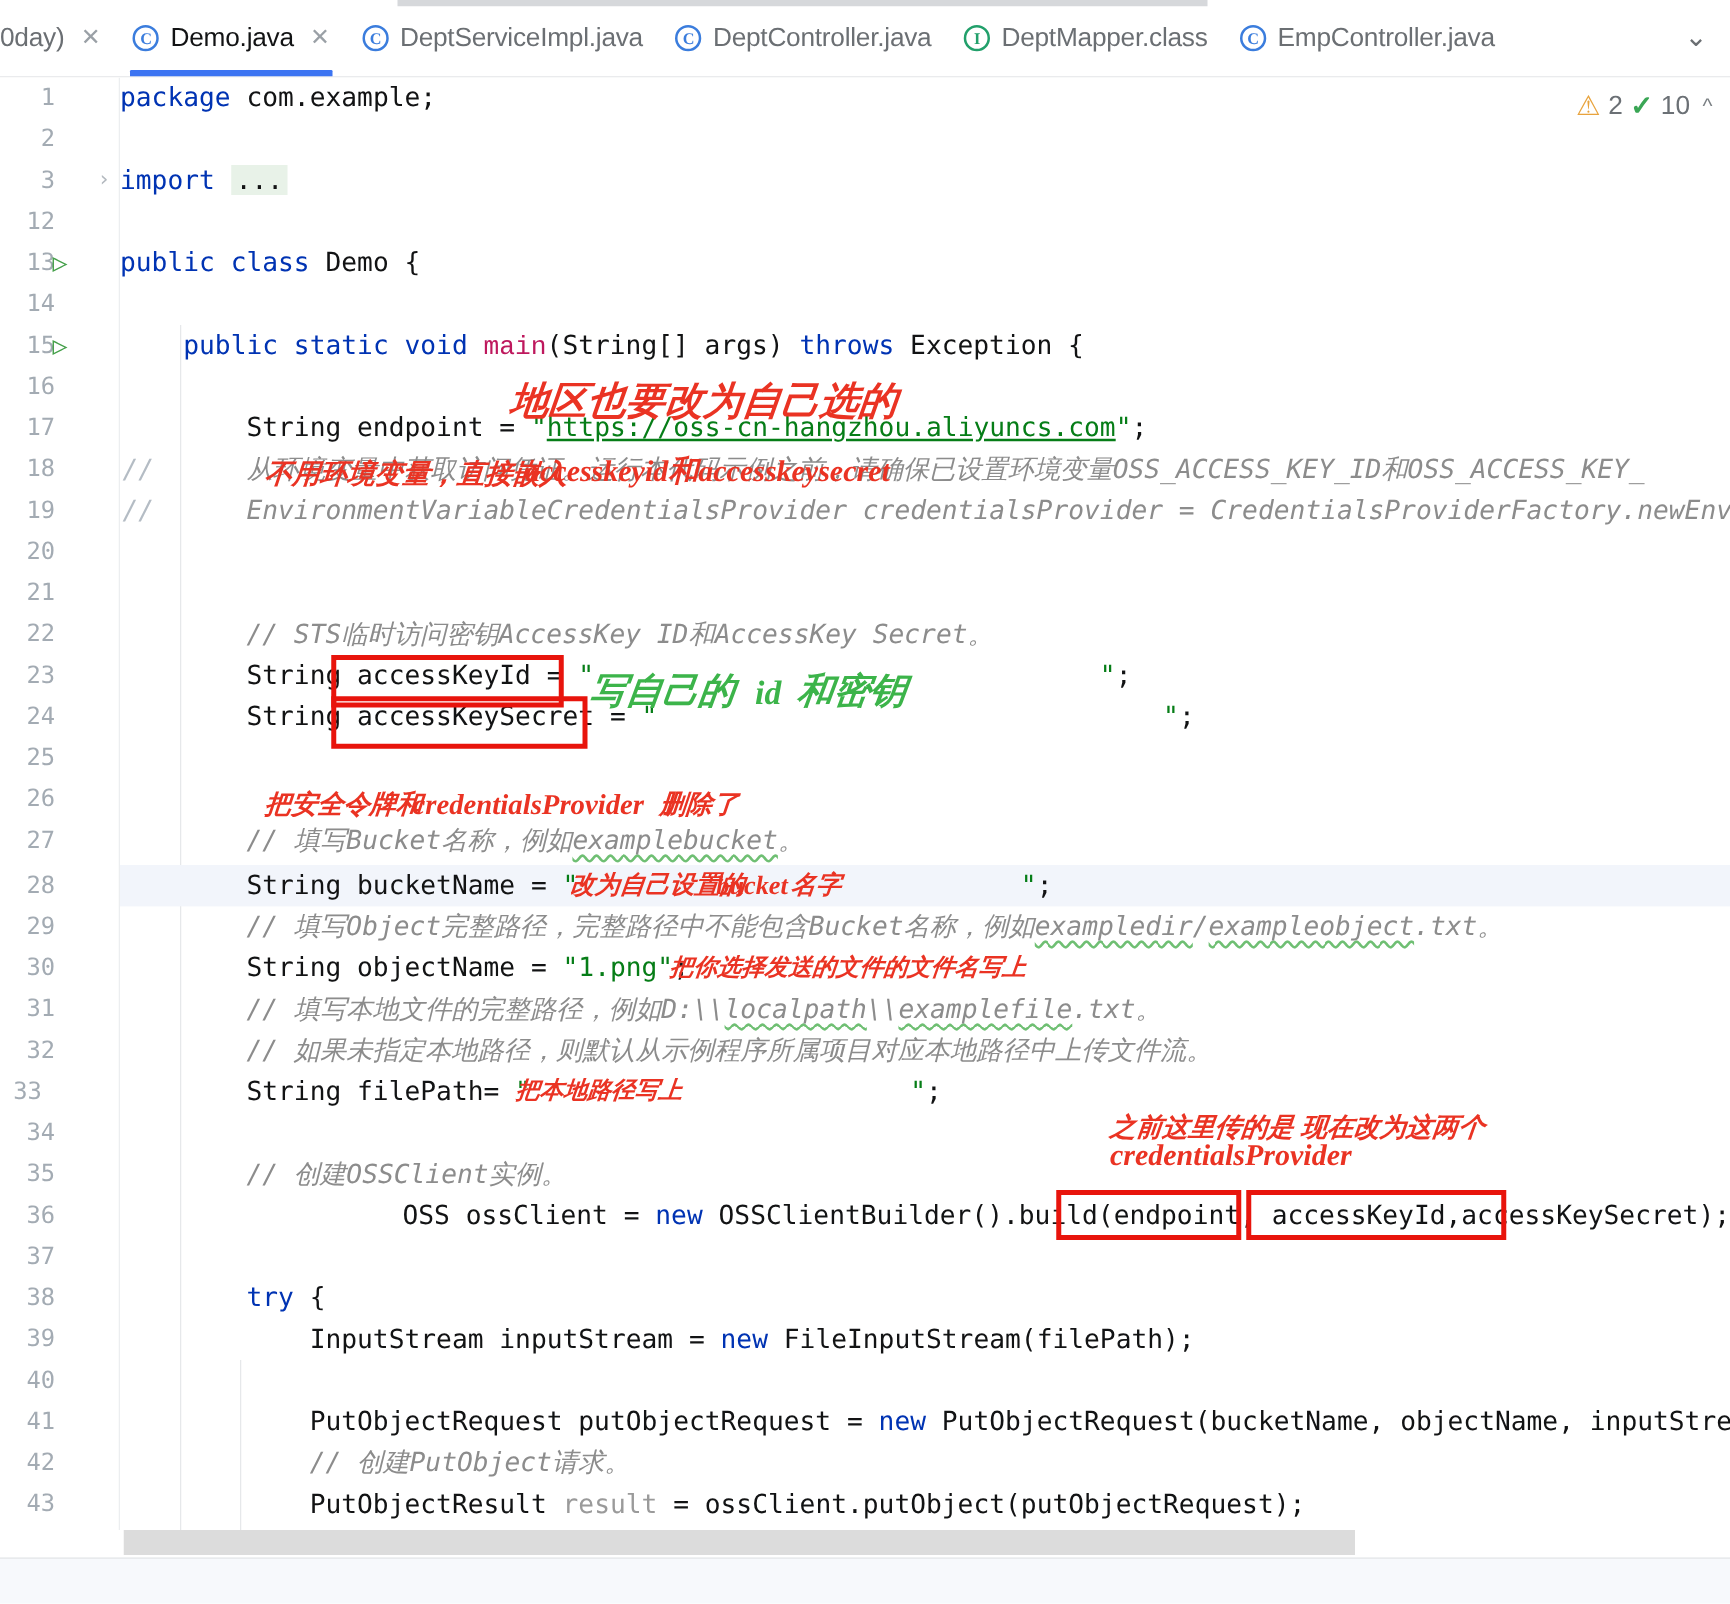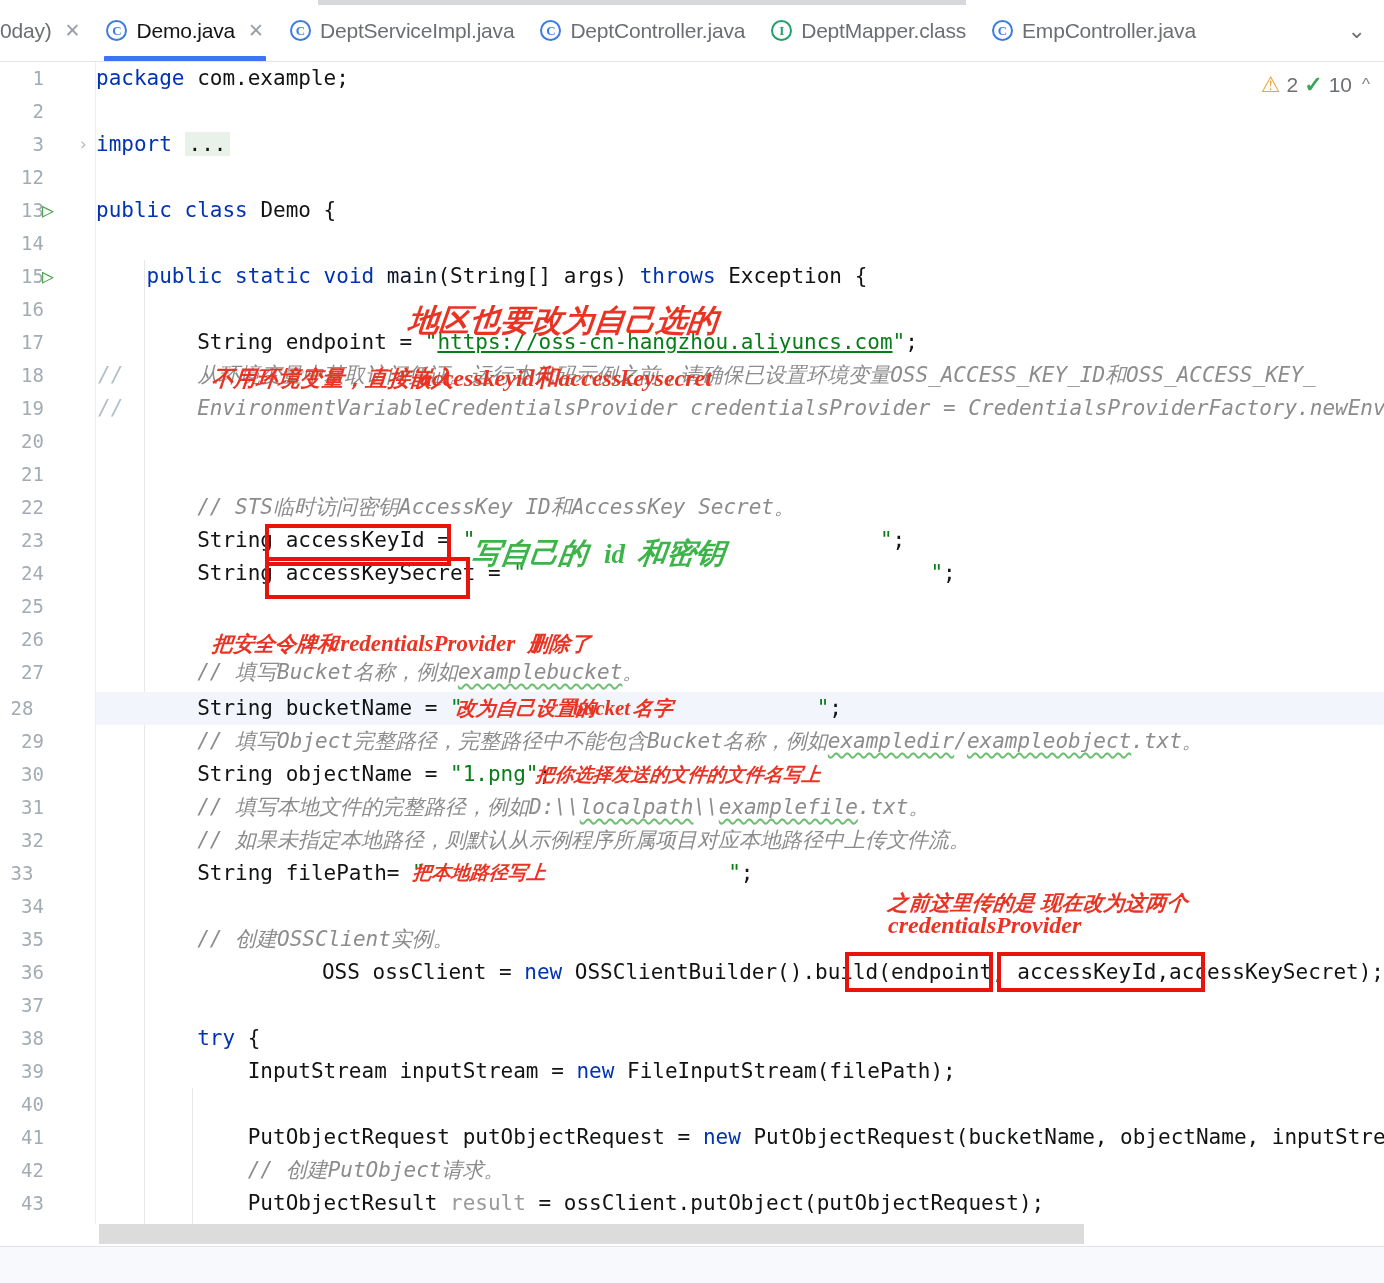--- a/index.html
+++ b/index.html
@@ -107,21 +107,21 @@
     position: absolute; left: 0; width: 1384px; height: 33px; background: #f2f5fb;
   }
   
   .iguide {
     position: absolute; width: 1px; background: #e6e8ea;
   }
 
   
   .kw   { color: #0033b3; }
   .cls  { color: #121314; }
-  .mth  { color: #0f172a; }
+  .mth  { color: #be185d; font-family: Liberation Mono, monospace; }
   .str  { color: #067d17; }
   .cmt  { color: #8c8c8c; font-style: italic; }
   .lnk  { color: #067d17; text-decoration: underline; }
   .gray { color: #9a9a9a; }
   .squiggle {
     text-decoration: underline;
     text-decoration-style: wavy;
     text-decoration-color: #6fbf73;
     text-underline-offset: 4px;
   }
@@ -226,21 +226,21 @@
       <div class="lnum" style="top:297px;">18</div>
       <div class="lnum" style="top:330px;">19</div>
       <div class="lnum" style="top:363px;">20</div>
       <div class="lnum" style="top:396px;">21</div>
       <div class="lnum" style="top:429px;">22</div>
       <div class="lnum" style="top:462px;">23</div>
       <div class="lnum" style="top:495px;">24</div>
       <div class="lnum" style="top:528px;">25</div>
       <div class="lnum" style="top:561px;">26</div>
       <div class="lnum" style="top:594px;">27</div>
-      <div class="lnum" style="top:630px;text-align:center;">28</div>
+      <div class="lnum" style="top:630px;">28</div>
       <div class="lnum" style="top:663px;">29</div>
       <div class="lnum" style="top:696px;">30</div>
       <div class="lnum" style="top:729px;">31</div>
       <div class="lnum" style="top:762px;">32</div>
       <div class="lnum" style="top:795px;text-align:center;">33</div>
       <div class="lnum" style="top:828px;">34</div>
       <div class="lnum" style="top:861px;">35</div>
       <div class="lnum" style="top:894px;">36</div>
       <div class="lnum" style="top:927px;">37</div>
       <div class="lnum" style="top:960px;">38</div>

